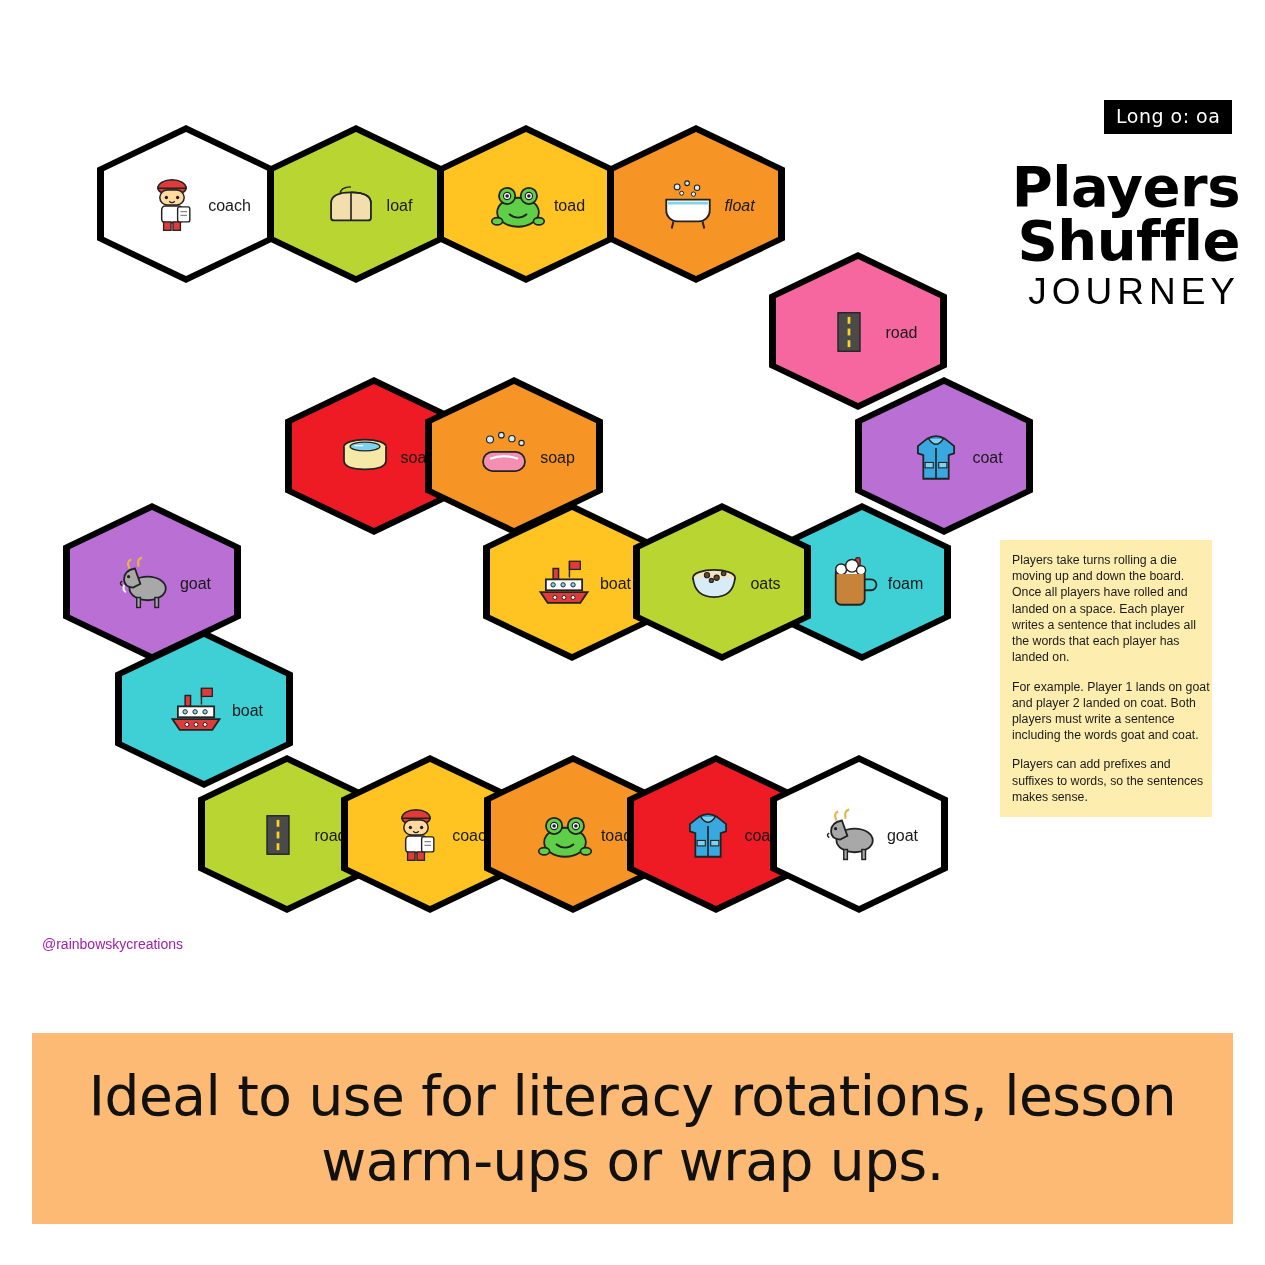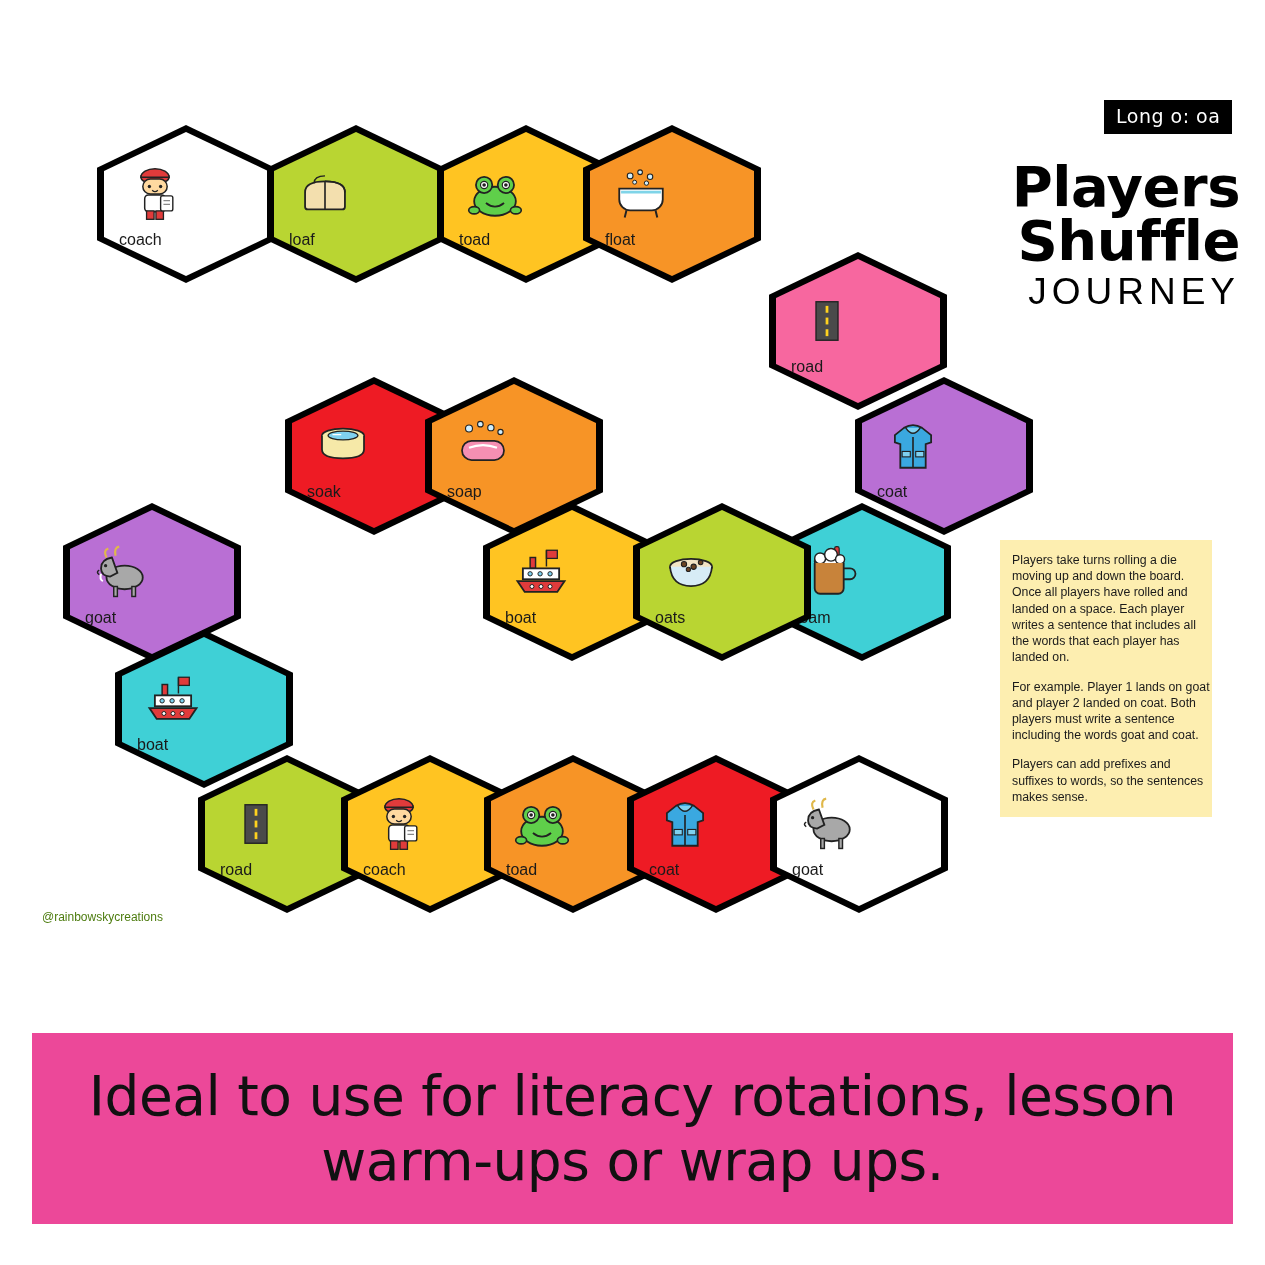--- a/index.html
+++ b/index.html
@@ -70,23 +70,23 @@
     color: #1b1b1b;
     font-family: "Liberation Sans", sans-serif;
   }
   #instructions p { margin: 0 0 13px 0; }
   #instructions p:last-child { margin-bottom: 0; }
 
   
   #credit {
     position: absolute;
     left: 42px;
-    top: 910px;
-    font-size: 12px;
-    color: #4d7c0f;
+    top: 936px;
+    font-size: 14px;
+    color: #a21caf;
     font-family: "Liberation Sans", sans-serif;
   }
 
   
   #board {
     position: absolute;
     left: 0;
     top: 0;
     width: 1000px;
     height: 960px;
@@ -102,22 +102,22 @@
     clip-path: polygon(50% 0%, 100% 27%, 100% 73%, 50% 100%, 0% 73%, 0% 27%);
     background: #000;
   }
   .hex .inner {
     position: absolute;
     left: 7px; top: 7px;
     width: 164px; height: 144px;
     -webkit-clip-path: polygon(50% 0%, 100% 27%, 100% 73%, 50% 100%, 0% 73%, 0% 27%);
     clip-path: polygon(50% 0%, 100% 27%, 100% 73%, 50% 100%, 0% 73%, 0% 27%);
     display: flex;
-    flex-direction: column;
-    align-items: flex-start;
+    flex-direction: row;
+    align-items: center;
     justify-content: center;
     padding-left: 15px;
   }
   .hex .art {
     width: 72px;
     height: 66px;
     display: flex;
     align-items: center;
     justify-content: center;
     margin-top: 2px;
@@ -130,21 +130,21 @@
     margin-top: 4px;
   }
 
   
   #banner {
     position: absolute;
     left: 32px;
     top: 1033px;
     width: 1201px;
     height: 191px;
-    background: #ec4899;
+    background: #fdba74;
     display: flex;
     align-items: center;
     justify-content: flex-start;
     text-align: center;
   }
   #banner-text {
     font-size: 55px;
     line-height: 1.18;
     color: #111111;
     font-family: "DejaVu Sans", sans-serif;
@@ -224,21 +224,21 @@
             <circle cx="44" cy="22" r="2" fill="#222"></circle>
           <path d="M22 42 q10 8 20 0" stroke="#222" stroke-width="2" fill="none"></path>
           <ellipse cx="9" cy="50" rx="6" ry="4" fill="#5fcf4a" stroke="#222" stroke-width="1.8"></ellipse>
           <ellipse cx="55" cy="50" rx="6" ry="4" fill="#5fcf4a" stroke="#222" stroke-width="1.8"></ellipse>
         </svg>
       </div>
       <div class="label">toad</div>
     </div>
   </div>
 
-  <div class="hex" style="left:583px; top:125px;">
+  <div class="hex" style="left:607px; top:125px;font-style:italic;">
     <div class="inner" style="background:#f79426">
       <div class="art">
         <svg viewBox="0 0 64 64" width="62" height="58">
           <circle cx="20" cy="12" r="3.2" fill="#cfefff" stroke="#222" stroke-width="1.2"></circle>
           <circle cx="31" cy="8" r="2.6" fill="#cfefff" stroke="#222" stroke-width="1.2"></circle>
           <circle cx="42" cy="13" r="3" fill="#cfefff" stroke="#222" stroke-width="1.2"></circle>
           <circle cx="25" cy="19" r="2.2" fill="#cfefff" stroke="#222" stroke-width="1.1"></circle>
           <circle cx="38" cy="20" r="2.4" fill="#cfefff" stroke="#222" stroke-width="1.1"></circle>
           <path d="M8 26 H56 v12 a12 12 0 0 1-12 12 H20 a12 12 0 0 1-12-12 z" fill="#ffffff" stroke="#222" stroke-width="2"></path>
           <path d="M10 30 H54" stroke="#7fd4e8" stroke-width="3"></path>

